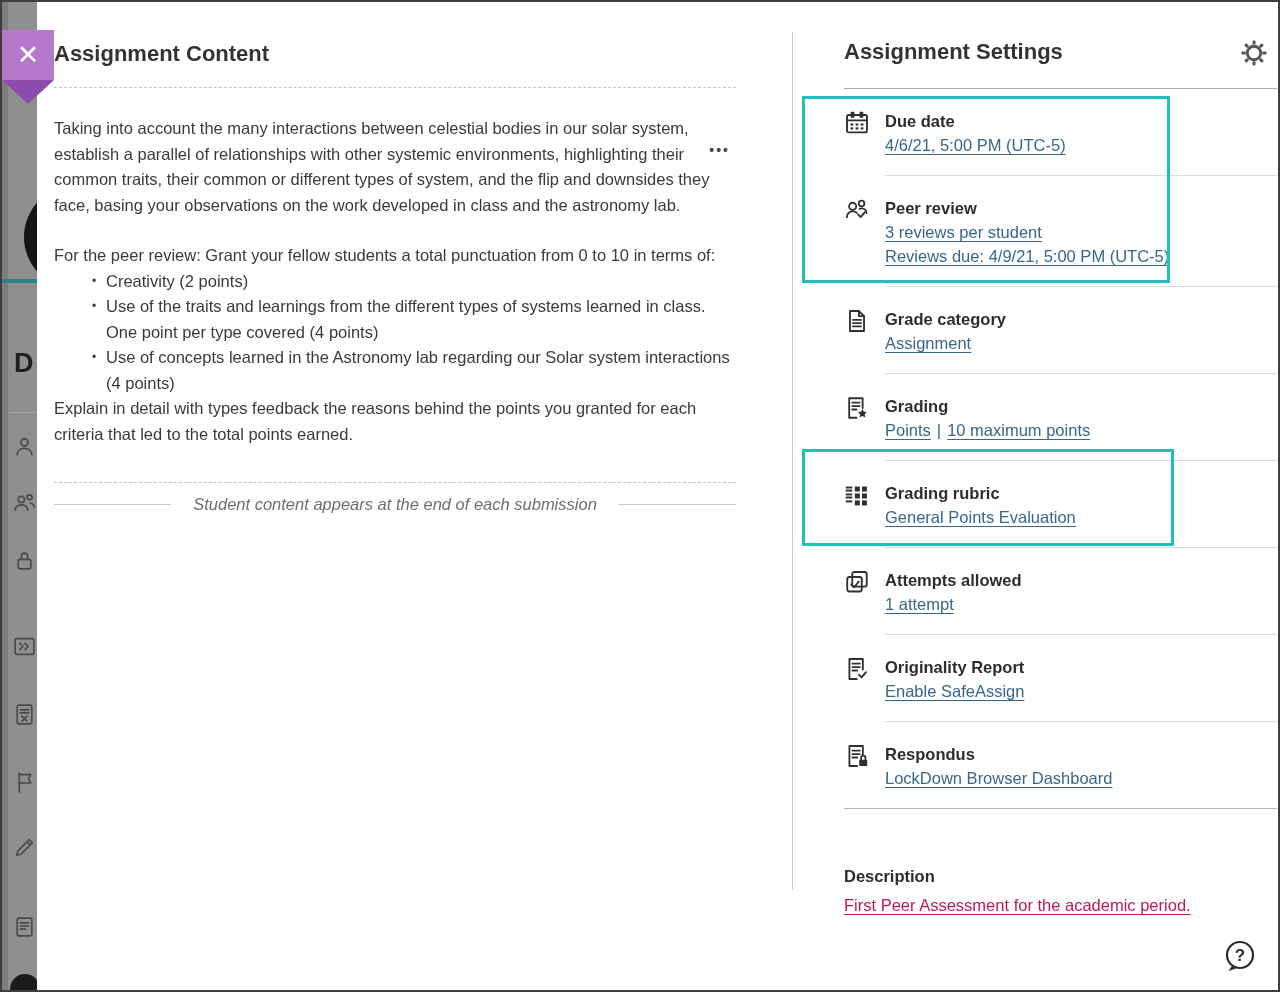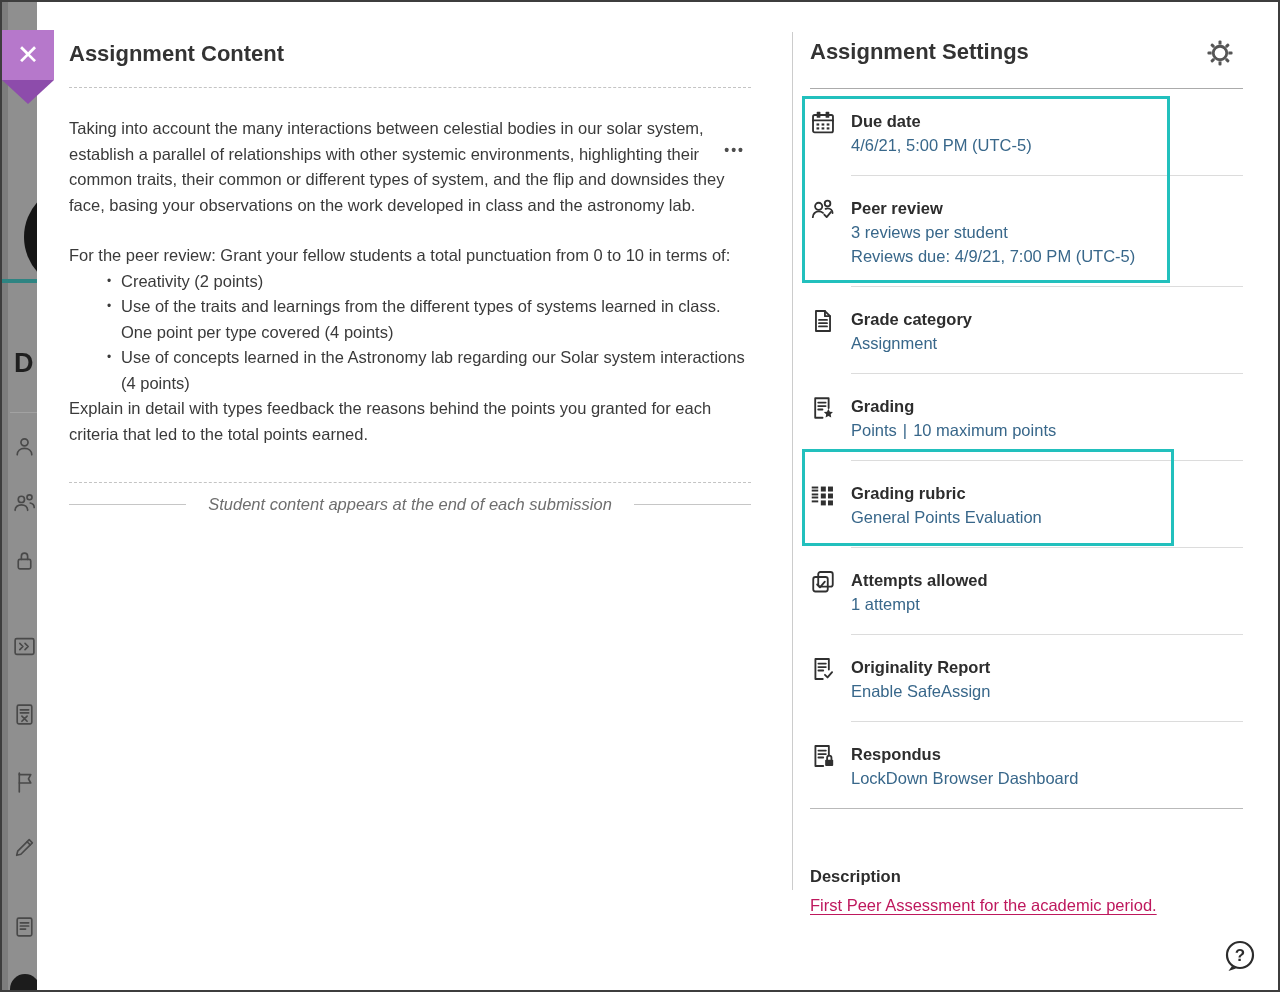--- a/index.html
+++ b/index.html
@@ -20,53 +20,53 @@
 
   
   .close-btn{position:absolute;left:0;top:28px;width:52px;height:50px;background:#b678cb;
         color:#fff;z-index:6;display:flex;align-items:center;justify-content:center;
         font-size:27px;font-weight:400;cursor:pointer;}
   .close-fold{position:absolute;left:0;top:78px;width:0;height:0;z-index:5;
         border-left:26px solid transparent;border-right:26px solid transparent;
         border-top:24px solid #8d4cab;}
 
   
-  .content-panel{position:absolute;left:67px;top:30px;width:682px;z-index:2;}
+  .content-panel{position:absolute;left:52px;top:30px;width:682px;z-index:2;}
   .panel-title{font-size:22px;font-weight:600;color:#333;margin:8px 0 0;line-height:28px;}
   .dashed{border:none;border-top:1px dashed #c4c4c4;margin:19px 0 0;}
   .content-body{position:relative;font-size:16.5px;line-height:25.5px;color:#3a3a3a;}
   .menu-btn{position:absolute;right:6px;top:22px;color:#4d4d4d;font-size:14px;
         letter-spacing:2px;cursor:pointer;font-weight:700;}
   .content-body .p1{margin:28px 0 0;}
   .content-body .p2{margin:25px 0 0;}
   ul.criteria{margin:0;padding:0 0 0 40px;list-style:none;}
   ul.criteria li{position:relative;padding-left:12px;}
   ul.criteria li::before{content:"•";position:absolute;left:-2px;top:0;font-size:12px;color:#3a3a3a;}
   .content-body .closing{margin:0;}
   .dashed2{border:none;border-top:1px dashed #c4c4c4;margin:35px 0 0;}
   .student-note{display:flex;align-items:center;gap:22px;margin-top:12px;
         color:#6e6e6e;font-style:italic;font-size:16.5px;}
   .student-note .line{flex:1;height:1px;background:#c6c6c6;}
 
   
   .vdivider{position:absolute;left:790px;top:30px;width:1px;height:858px;background:#ccc;z-index:2;}
 
   
-  .settings-panel{position:absolute;left:808px;top:30px;width:433px;z-index:2;}
+  .settings-panel{position:absolute;left:842px;top:30px;width:433px;z-index:2;}
   .settings-header{display:flex;justify-content:space-between;align-items:flex-start;padding-top:6px;}
   .settings-title{font-size:22px;font-weight:600;color:#333;line-height:28px;}
   .gear-btn{cursor:pointer;margin-right:8px;}
   .settings-hdivider{height:1px;background:#ababab;margin-top:16px;}
   .srow{display:flex;gap:14px;padding:20px 0 18px;}
   .sicon{width:27px;flex:0 0 27px;padding-top:1px;}
   .sicon svg{width:26px;height:26px;}
   .stext{min-width:0;}
   .stitle{font-size:16.5px;font-weight:700;color:#2d2d2d;line-height:24px;}
   .slinkrow{line-height:23px;margin-top:1px;}
-  a.slink{color:#38678a;font-size:16.5px;
+  a.slink{color:#38678a;font-size:16.5px;text-decoration:underline;
         text-underline-offset:2.5px;cursor:pointer;}
   .slink-sep{color:#38678a;font-size:16.5px;margin:0 6px;}
   .sdivider{height:1px;background:#dcdcdc;margin-left:41px;}
   .sdivider.full{margin-left:0;background:#b9b9b9;}
   .desc-block{margin-top:54px;}
   .desc-title{font-size:16.5px;font-weight:700;color:#2d2d2d;line-height:26px;}
   a.desc-link{display:inline-block;margin-top:7px;color:#be185d;font-size:16.5px;
         text-decoration:underline;text-underline-offset:3px;cursor:pointer;}
 
   
@@ -210,21 +210,21 @@
             <circle class="st" cx="8" cy="8.6" r="3.3"></circle>
             <path class="st" d="M2.6 18.6c0-3.2 2.5-5.3 5.5-5.3 1.5 0 2.9.5 3.9 1.4"></path>
             <circle class="st" cx="16.2" cy="6" r="2.6"></circle>
             <path class="st" d="M14.4 10.9c.6-.3 1.2-.4 1.9-.4 2.5 0 4.5 1.8 4.5 4.3"></path>
             <path class="st" d="M13.2 16.2l2.2 2.3 4-4.7"></path>
           </svg>
       </span>
       <div class="stext">
         <div class="stitle">Peer review</div>
         <div class="slinkrow"><a class="slink">3 reviews per student</a></div>
-        <div class="slinkrow"><a class="slink">Reviews due: 4/9/21, 7:00 PM (UTC-5)</a></div>
+        <div class="slinkrow"><a class="slink">Reviews due: 4/9/21, 5:00 PM (UTC-5)</a></div>
       </div>
     </div>
     <div class="sdivider"></div>
 
     <div class="srow">
       <span class="sicon">
         <svg viewBox="0 0 24 24">
             <path class="st" d="M5.5 2.8h8.3l4.7 4.7v13.7H5.5z"></path>
             <path class="st" d="M13.8 2.8v4.7h4.7"></path>
             <line class="st" x1="8.3" y1="11" x2="15.7" y2="11"></line>

